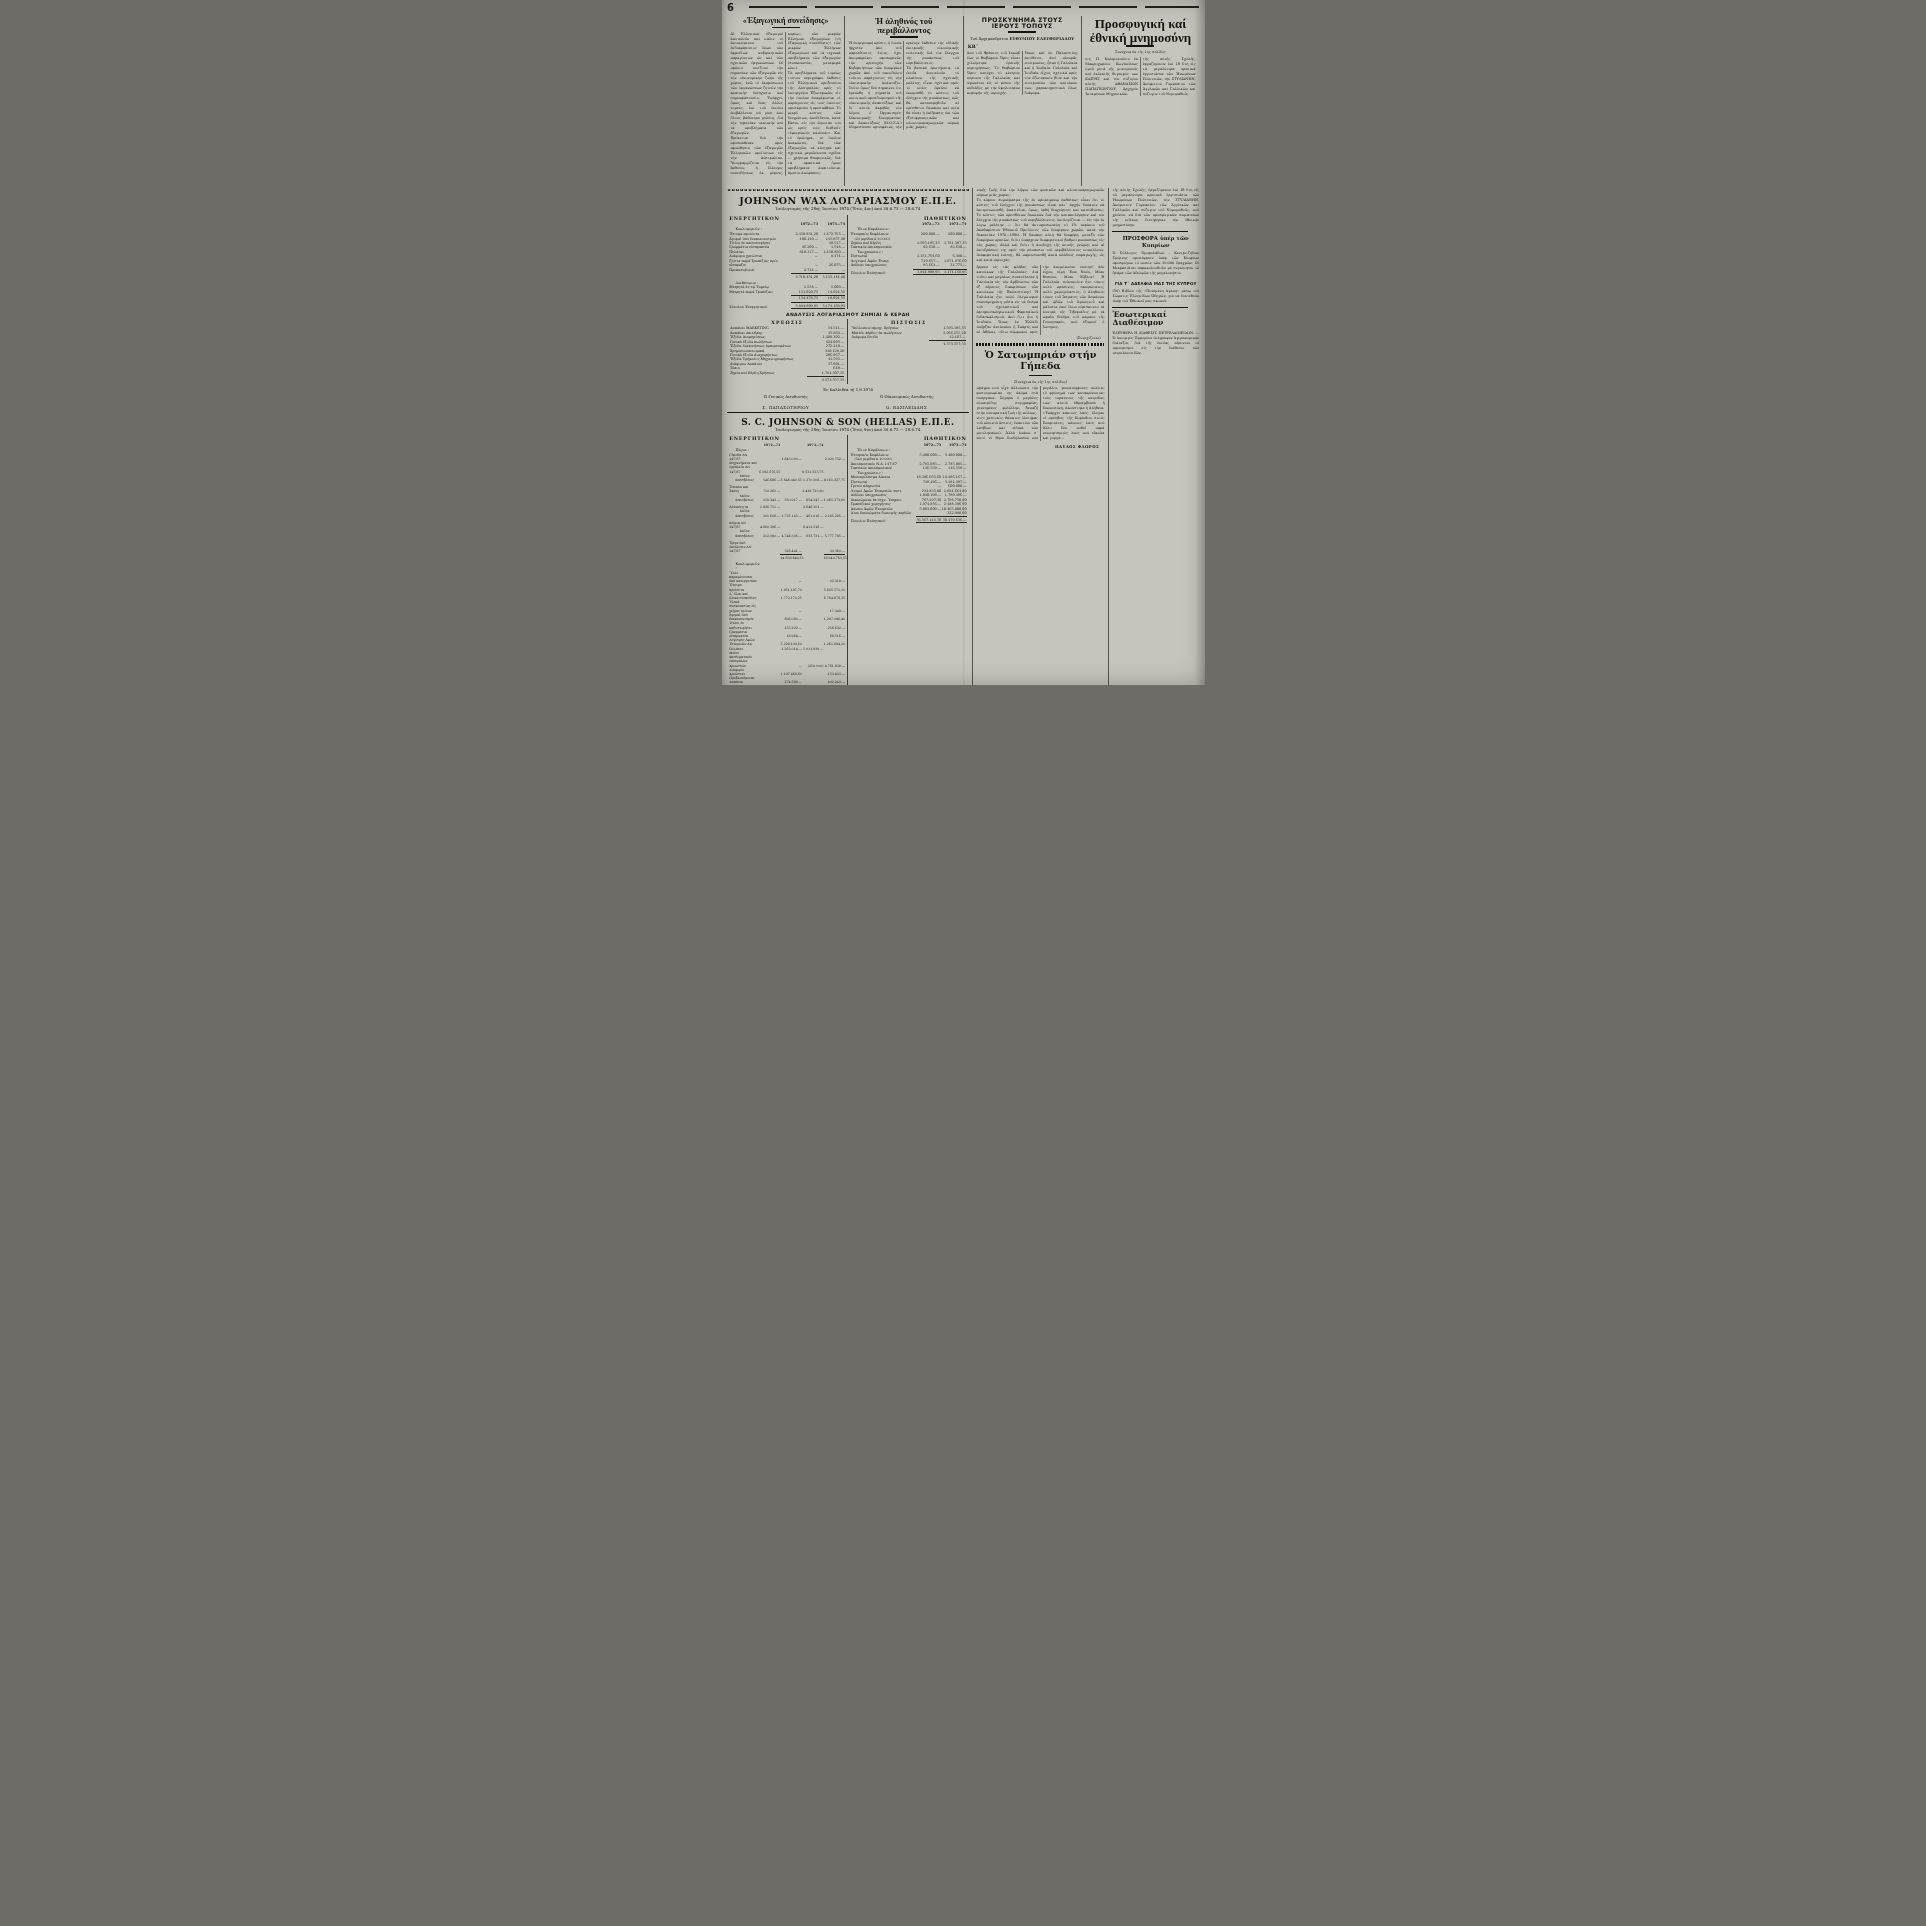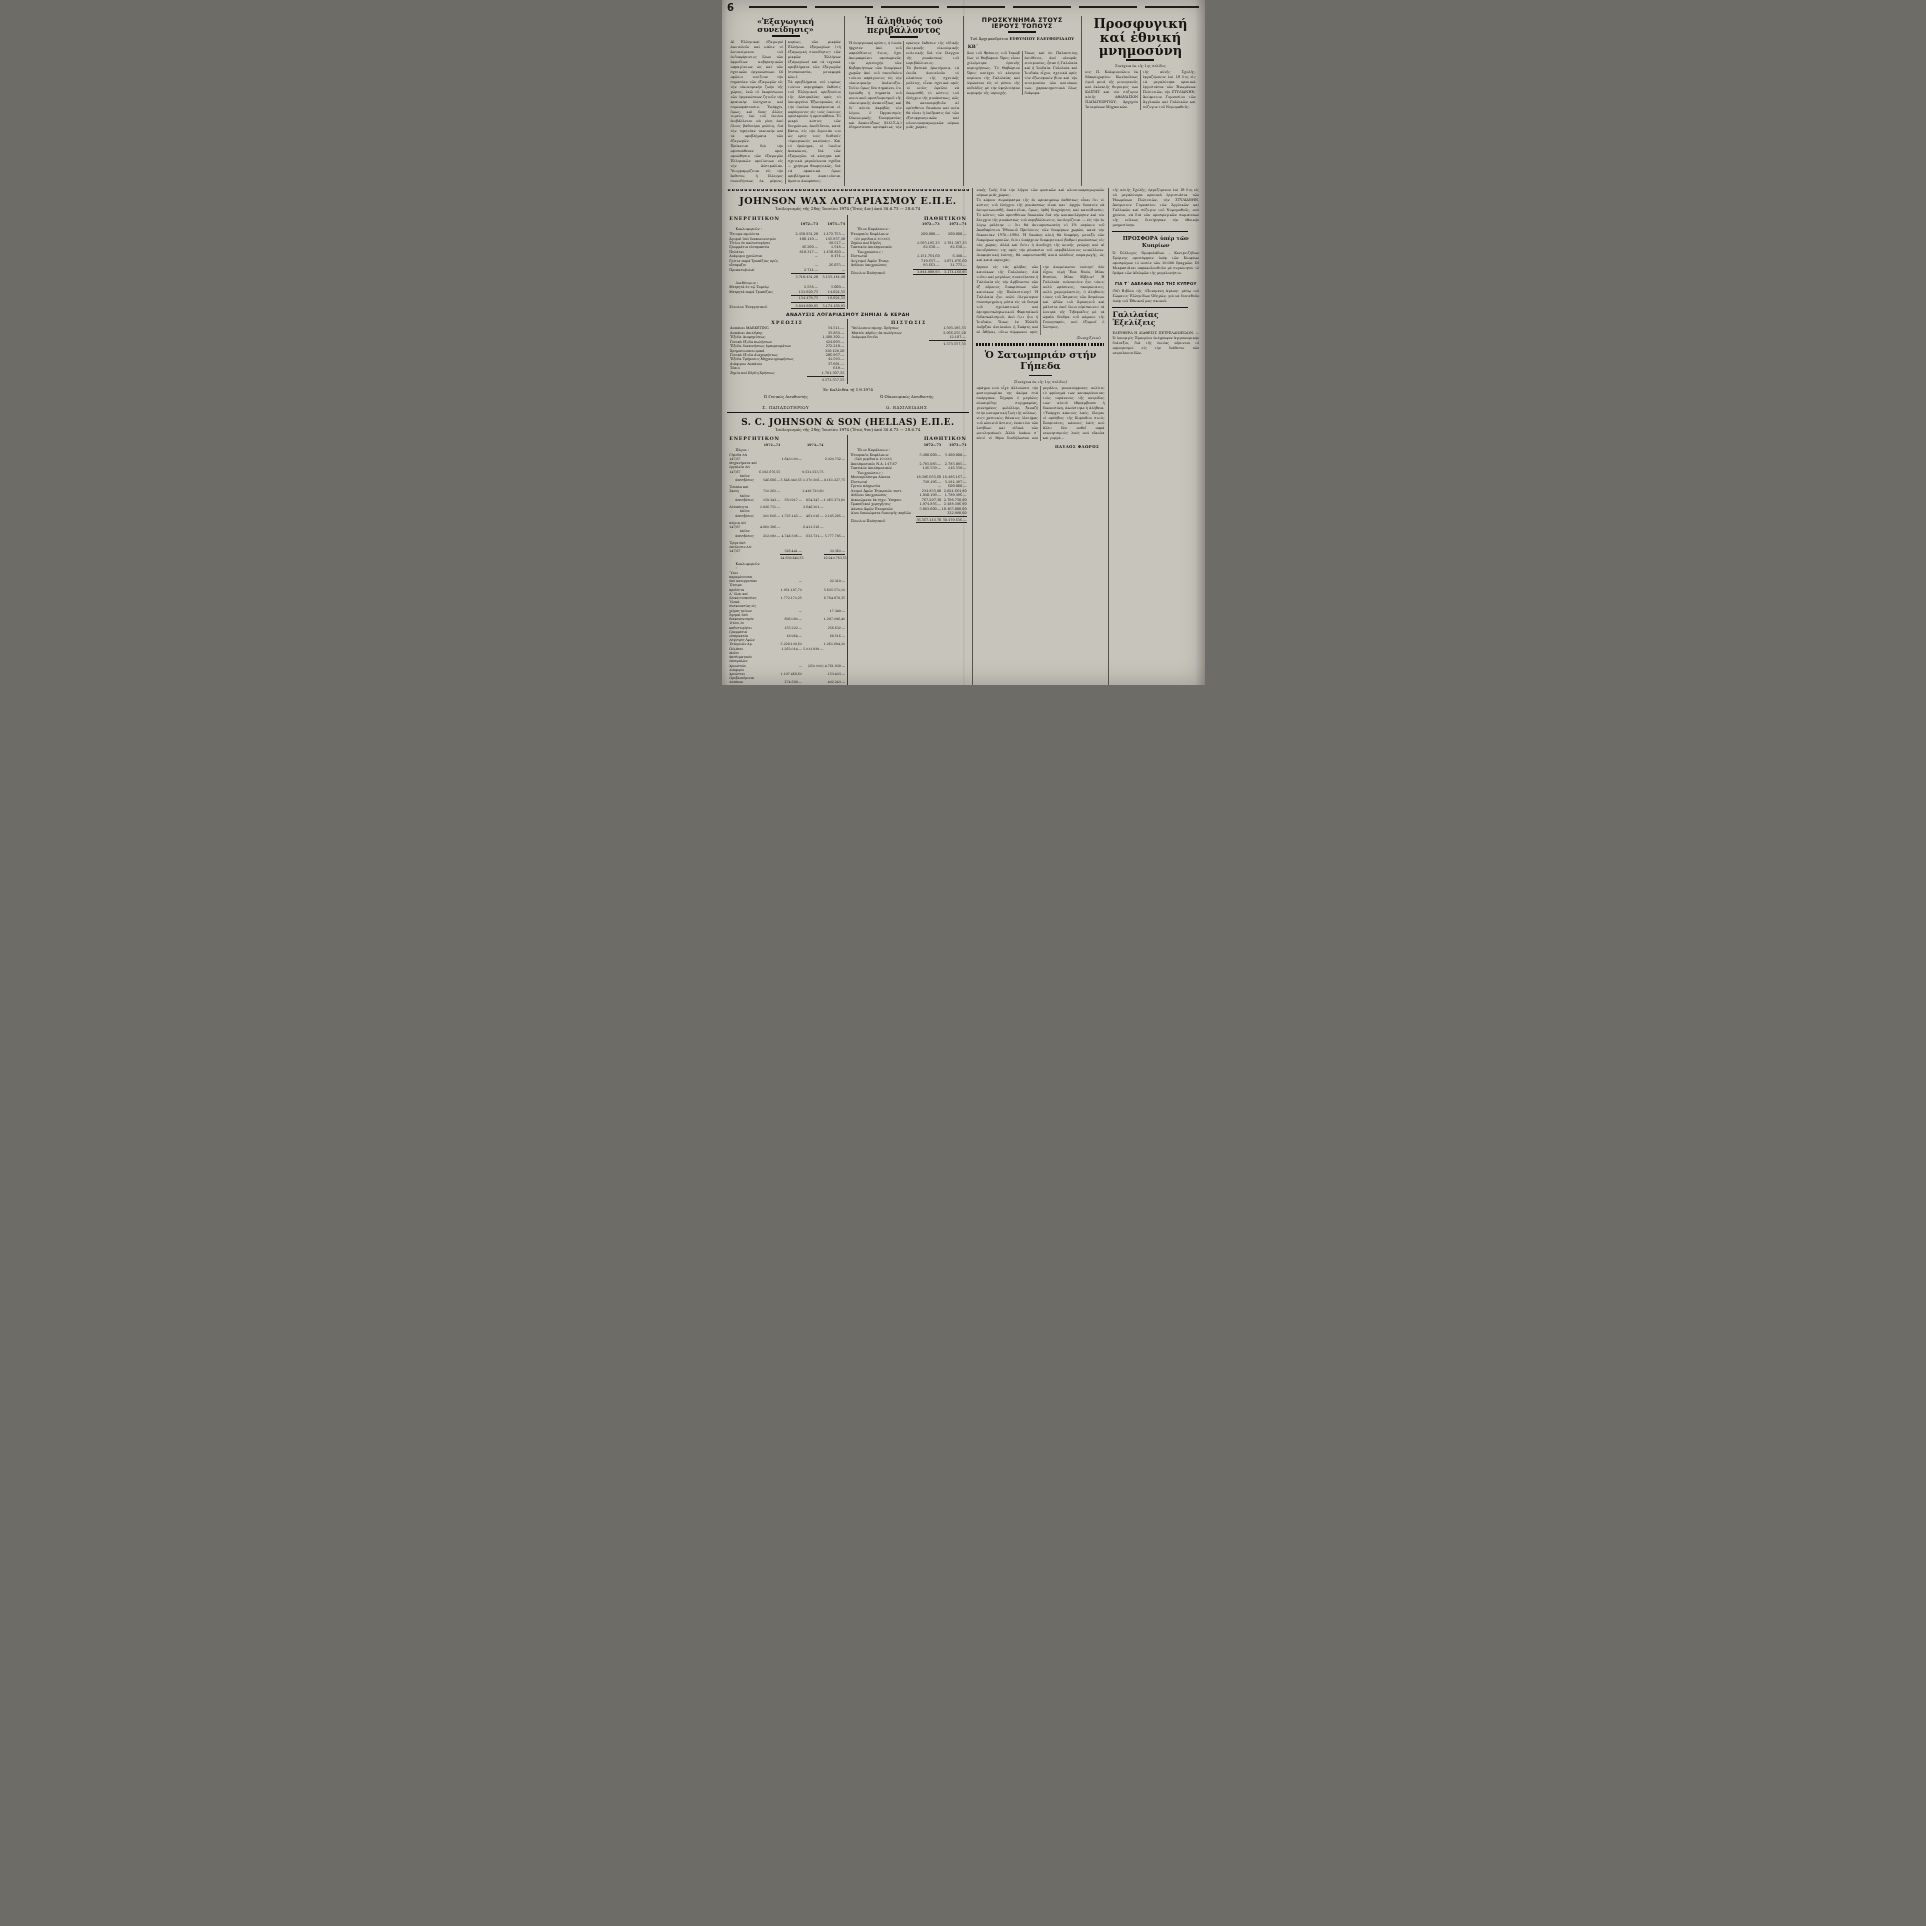--- a/index.html
+++ b/index.html
@@ -14,21 +14,21 @@
     font-family:"DejaVu Serif","Liberation Serif",serif;
     padding:3.1px 5.4px 3.9px 5.4px;overflow:hidden;position:relative;
     box-shadow:inset 0 0 23px rgba(0,0,0,.25);
   }
   
   .hdr{display:flex;align-items:flex-start;height:11.6px;}
   .pageno{font-family:"DejaVu Sans","Liberation Sans",sans-serif;font-weight:bold;font-size:10px;line-height:.9;}
   .hdr-rules{flex:1;margin:3.1px 0 0 15.4px;height:1.9px;
     background:repeating-linear-gradient(90deg,#201e18 0 58px,transparent 58px 66px);}
   
-  .hl{font-weight:bold;text-align:center;margin:0.8px 0 1.2px 0;line-height:1.05;}
+  .hl{font-weight:bold;text-align:center;margin:0.8px 0 1.2px 0;line-height:1.05;font-family:Liberation Serif, serif;}
   .hl-rule{width:28px;height:1.9px;background:#17150f;margin:1.2px auto 3.1px auto;}
   .body{font-size:3.5px;line-height:1.42;text-align:justify;white-space:pre-line;}
   .cols2{columns:2;column-gap:4.6px;column-rule:0.4px solid #6e6b62;}
   .byline{text-align:center;font-size:3.9px;margin:1.5px 0 3.1px 0;}
   .byline b{letter-spacing:0.2px;}
   .kb{font-weight:bold;font-size:4.6px;margin:0.8px 0 1.5px 0.8px;}
   .contnote{text-align:center;font-size:3.5px;margin:0.8px 0 2.3px 0;}
   .endnote{text-align:right;font-size:3.5px;margin:1.5px 3.9px 2.3px 0;}
   
   .top-band{display:flex;margin-top:1.5px;height:170px;}
@@ -697,18 +697,18 @@
     </div>
 
     <div class="rightcol">
       <div class="body">τῆς αὐτῆς Σχολῆς, ἐργαζόμενον ἐπί 18 ἔτη εἰς τά μεγαλύτερα κρατικά ἐργοστάσια τῶν Ἡνωμένων Πολιτειῶν, τήν ΣΤΥΛΙΑΝΗΝ. Ἀπόφοιτον Γυμνασίου τῶν Ἀγγλικῶν καί Γαλλικῶν καί σύζυγον τοῦ Νομομαθοῦς, πού χρόνον, νά διά τῶν προσφυγικῶν σωματείων τῆς πόλεως διετήρησαν τήν ἐθνικήν μνημοσύνην.</div>
       <div class="r-rule"></div>
       <div class="pros-title">ΠΡΟΣΦΟΡΑ ὑπέρ τῶν Κυπρίων</div>
       <div class="body">Ὁ Σύλλογος Ὀμπρελάδων - Κεντριτζήδων Σμύρνης προσέφερεν ὑπέρ τῶν Κυπρίων προσφύγων τό ποσόν τῶν 10.000 δραχμῶν. Οἱ Μικρασιᾶται παρακολουθοῦν μέ συγκίνησιν τό δρᾶμα τῶν ἀδελφῶν τῆς μεγαλονήσου.</div>
       <div class="adelfia">ΓΙΑ Τ᾽ ΑΔΕΛΦΙΑ ΜΑΣ ΤΗΣ ΚΥΠΡΟΥ</div>
       <div class="body">(50) Βιβλία τῆς «Πονεμένη ἀγάπη» μέσῳ τοῦ Σώματος Ἑλληνίδων Ὁδηγῶν, γιά νά διατεθοῦν ὑπέρ τοῦ Ἐθνικοῦ μας σκοποῦ.</div>
       <div class="r-rule"></div>
-      <div class="eso-title">Γαλιλαίας Ἐξελίξεις</div>
+      <div class="eso-title">Ἐσωτερικαί Διαθέσιμον</div>
       <div class="body">ΕΛΕΥΘΕΡΑ Η ΔΙΑΘΕΣΙΣ ΠΕΤΡΕΛΑΙΟΕΙΔΩΝ. — Ὁ ὑπουργός Ἐμπορίου ὑπέγραψεν ἀγορανομικήν διάταξιν, διά τῆς ὁποίας αἴρονται οἱ περιορισμοί εἰς τήν διάθεσιν τῶν πετρελαιοειδῶν.</div>
     </div>
   </div>
 </div>
 
 
 </body></html>

